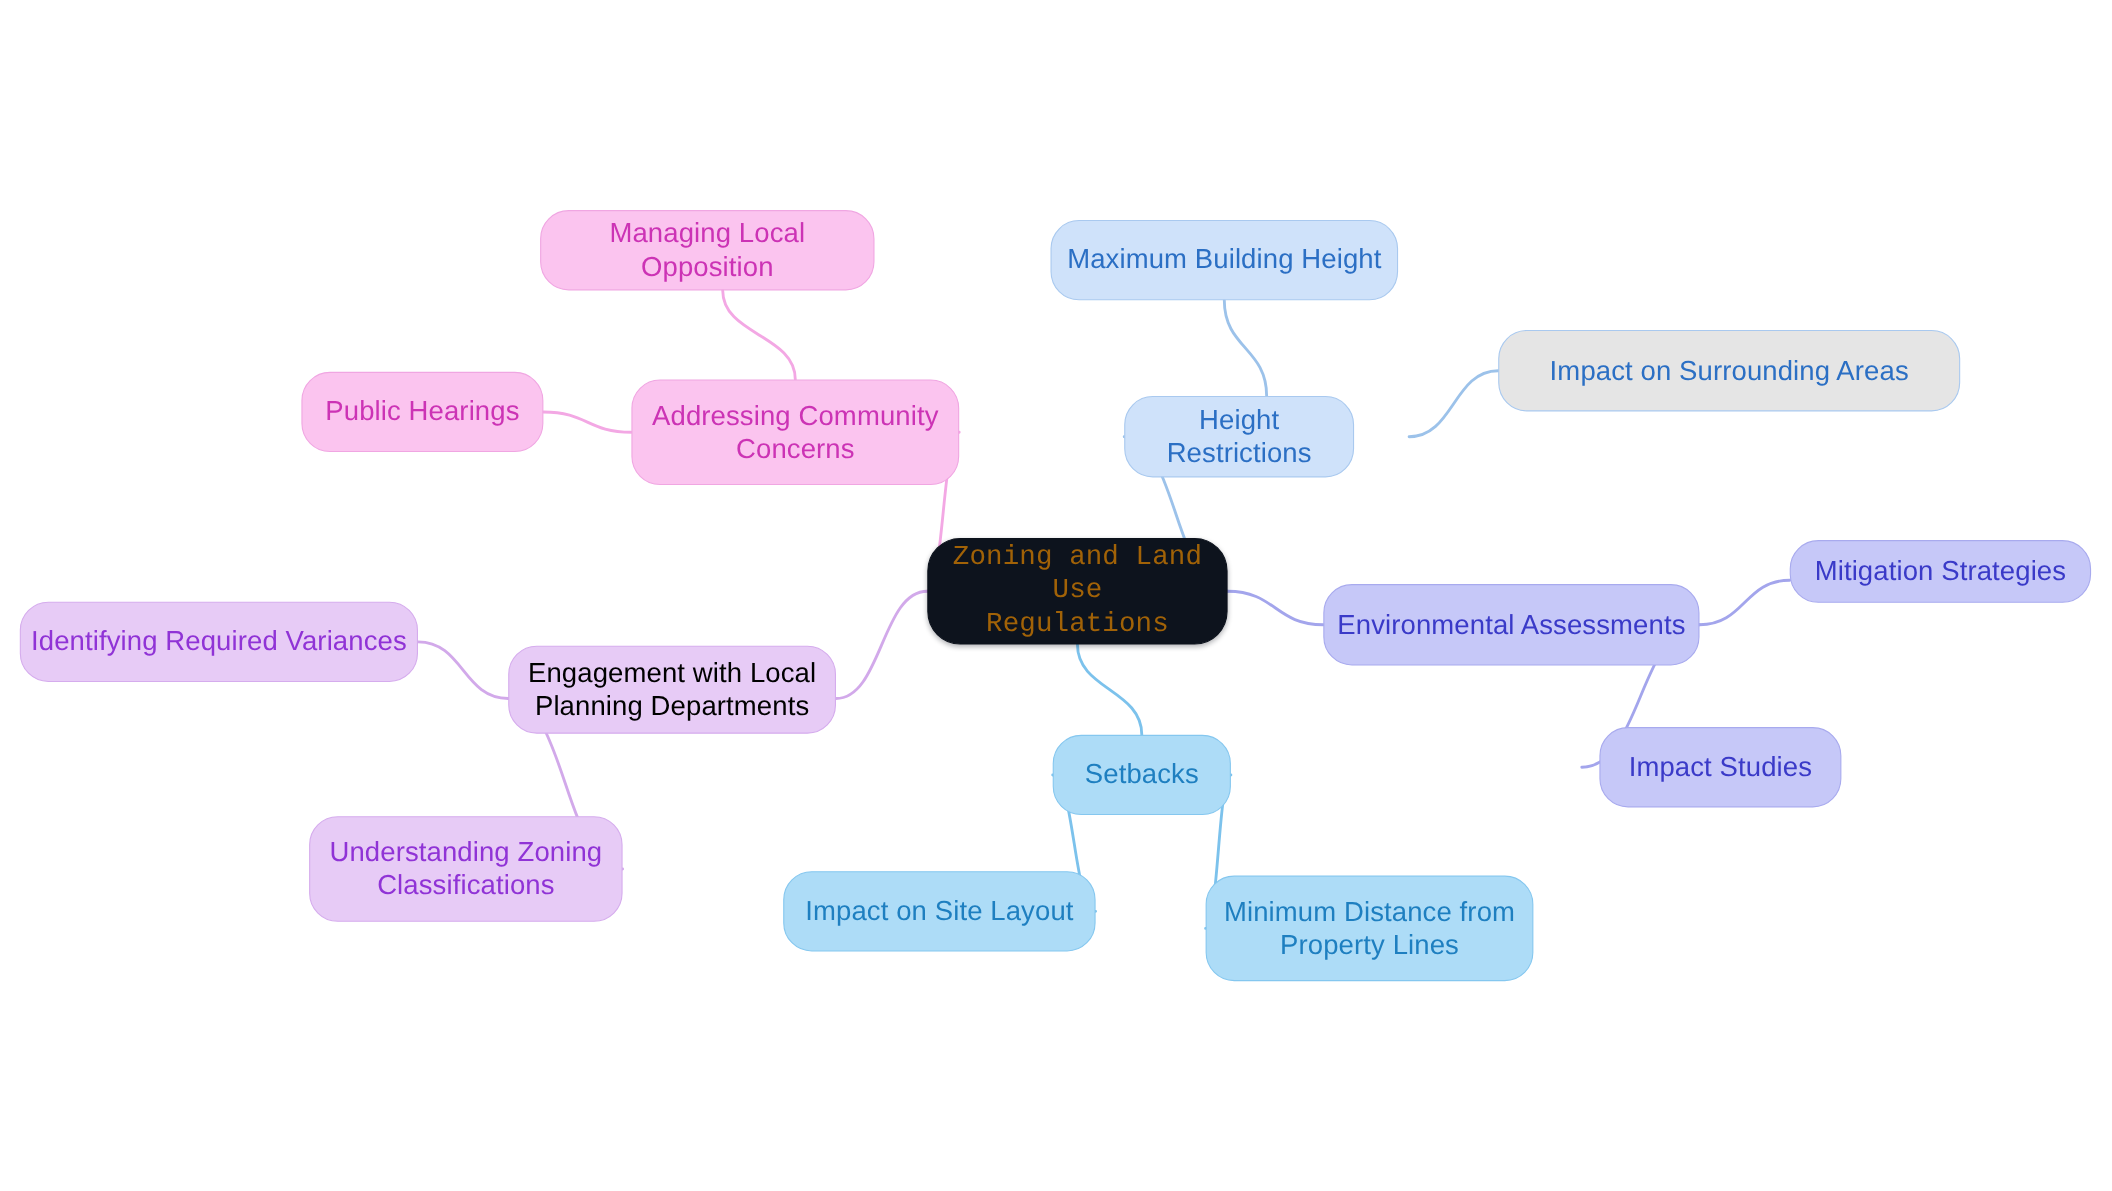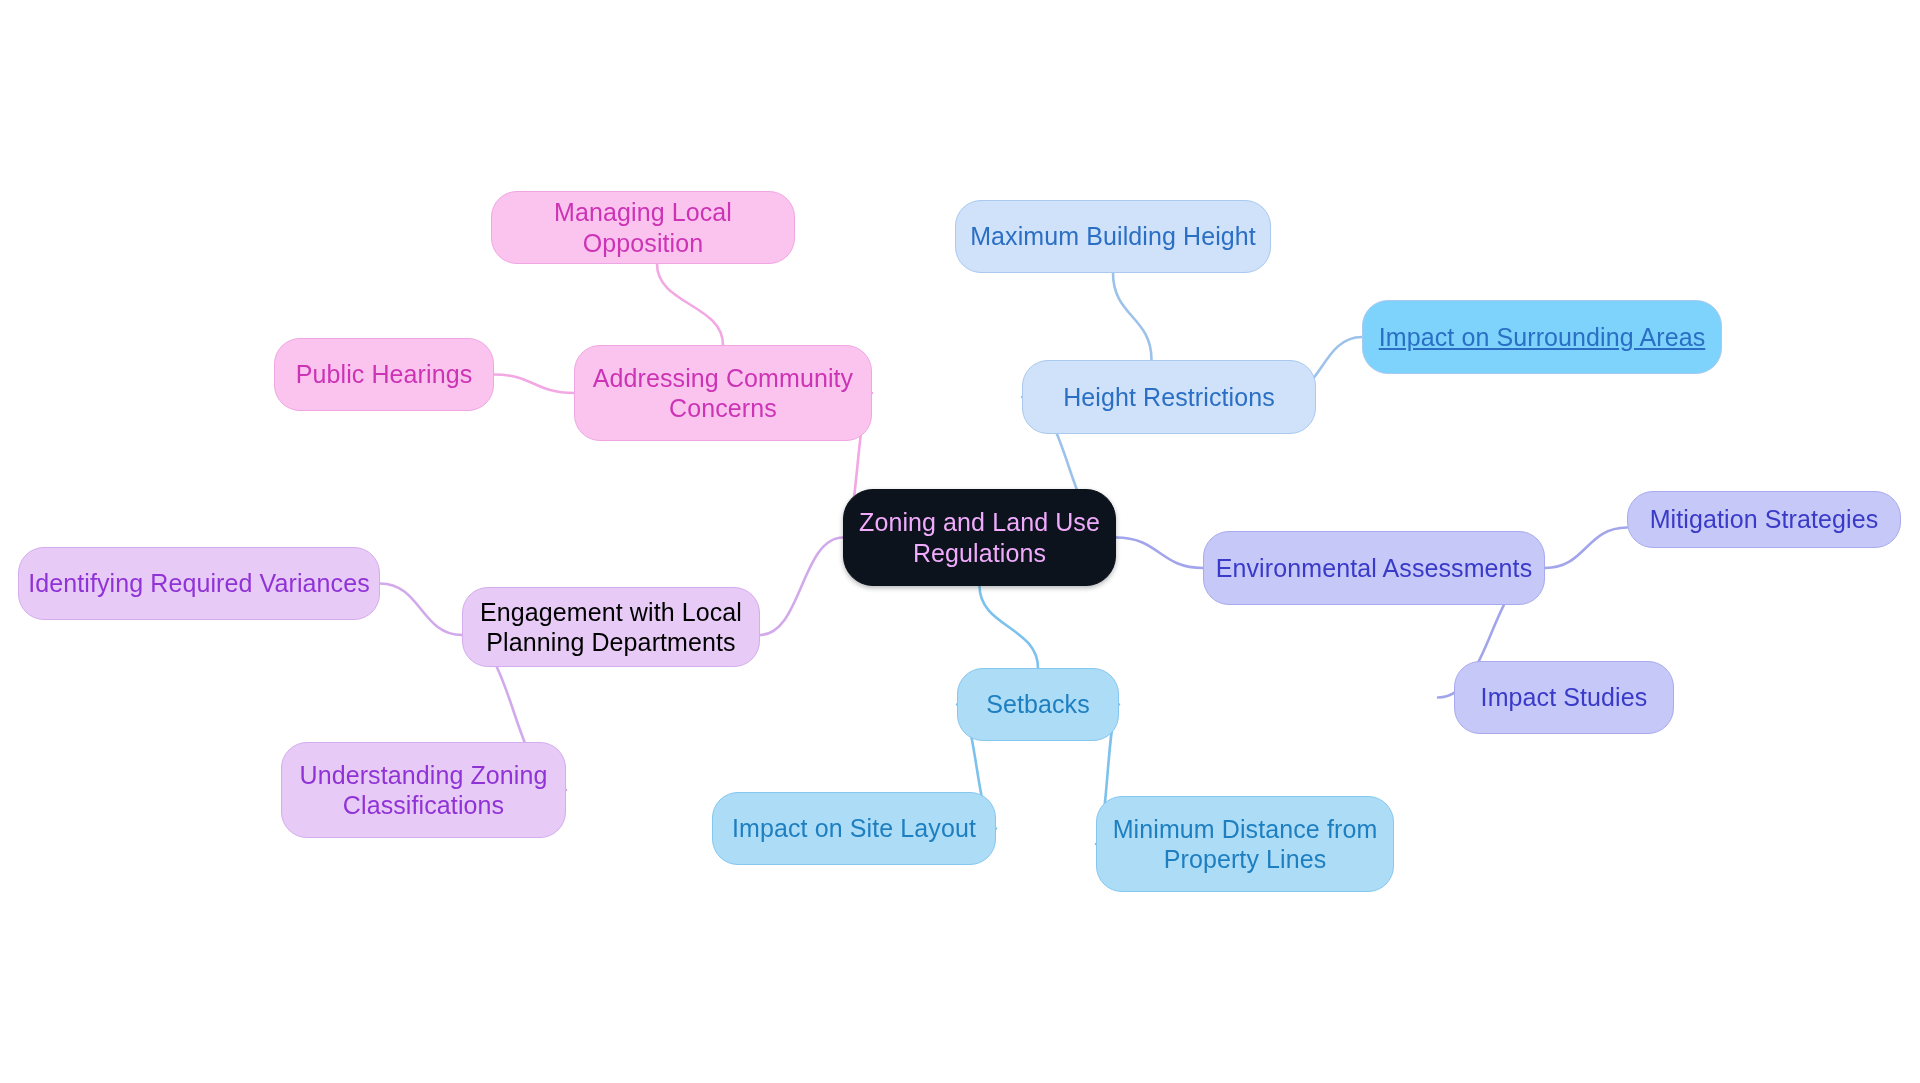--- a/index.html
+++ b/index.html
@@ -35,23 +35,24 @@
     border-width: 1.4px;
     border-style: solid;
     line-height: 1.22;
     white-space: pre-line;
     letter-spacing: 0.1px;
   }
   .node-root {
     border-radius: 30px;
     border: 1px solid #0c121c;
     background: #0d131d;
-    color: #f0abfc;
+    color: #a16207;
     font-size: 25px;
     box-shadow: 0 2px 5px rgba(10,14,22,0.30);
+    font-family: Liberation Mono, monospace;
   }
   .node-branch { font-size: 25px; }
   .node-leaf   { font-size: 25px; }
 </style>
 </head>
 <body>
 
 <div id="mindmap-canvas" style="background: rgb(255, 255, 255);">
   <svg id="edge-layer" viewBox="0 0 1920 1083" xmlns="http://www.w3.org/2000/svg">
       <path d="M 843 537.5 C 857.5 537.5, 857.5 393, 872 393" fill="none" stroke="#f3a8e4" stroke-width="2.6" stroke-linecap="round"></path>
@@ -70,23 +71,23 @@
       <path d="M 462 635 C 421 635, 421 583.5, 380 583.5" fill="none" stroke="#d2a9ea" stroke-width="2.6" stroke-linecap="round"></path>
       <path d="M 462 635 C 514 635, 514 790, 566 790" fill="none" stroke="#d2a9ea" stroke-width="2.6" stroke-linecap="round"></path>
     </svg>
   <div id="node-layer">
       <div class="node node-root" style="left: 843px; top: 489px; width: 273px; height: 97px;">Zoning and Land Use
 Regulations</div>
       <div class="node node-branch" style="left: 574px; top: 345px; width: 298px; height: 96px; background: rgb(251, 196, 239); color: rgb(204, 51, 181); border-color: rgb(240, 166, 226);">Addressing Community
 Concerns</div>
       <div class="node node-leaf" style="left: 491px; top: 191px; width: 304px; height: 73px; background: rgb(251, 196, 239); color: rgb(204, 51, 181); border-color: rgb(240, 166, 226);">Managing Local Opposition</div>
       <div class="node node-leaf" style="left: 274px; top: 338px; width: 220px; height: 73px; background: rgb(251, 196, 239); color: rgb(204, 51, 181); border-color: rgb(240, 166, 226);">Public Hearings</div>
-      <div class="node node-branch" style="left: 1022px; top: 360px; width: 294px; height: 74px; background: rgb(207, 226, 250); color: rgb(43, 111, 196); border-color: rgb(169, 201, 239);">Height Restrictions</div>
+      <div class="node node-branch" style="left: 1022px; top: 360px; width: 209px; height: 74px; background: rgb(207, 226, 250); color: rgb(43, 111, 196); border-color: rgb(169, 201, 239);">Height Restrictions</div>
       <div class="node node-leaf" style="left: 955px; top: 200px; width: 316px; height: 73px; background: rgb(207, 226, 250); color: rgb(43, 111, 196); border-color: rgb(169, 201, 239);">Maximum Building Height</div>
-      <div class="node node-leaf" style="left: 1362px; top: 300px; width: 360px; height: 74px; background: #7dd3fc; color: rgb(43, 111, 196); border-color: rgb(169, 201, 239); text-decoration: underline;">Impact on Surrounding Areas</div>
+      <div class="node node-leaf" style="left: 1362px; top: 300px; width: 420px; height: 74px; background: #e5e5e5; color: rgb(43, 111, 196); border-color: rgb(169, 201, 239);">Impact on Surrounding Areas</div>
       <div class="node node-branch" style="left: 1203px; top: 531px; width: 342px; height: 74px; background: rgb(198, 200, 248); color: rgb(58, 58, 200); border-color: rgb(168, 170, 238);">Environmental Assessments</div>
       <div class="node node-leaf" style="left: 1627px; top: 491px; width: 274px; height: 57px; background: rgb(198, 200, 248); color: rgb(58, 58, 200); border-color: rgb(168, 170, 238);">Mitigation Strategies</div>
       <div class="node node-leaf" style="left: 1438px; top: 661px; width: 220px; height: 73px; background: rgb(198, 200, 248); color: rgb(58, 58, 200); border-color: rgb(168, 170, 238); margin-left: 16px;">Impact Studies</div>
       <div class="node node-branch" style="left: 957px; top: 668px; width: 162px; height: 73px; background: rgb(173, 220, 247); color: rgb(30, 127, 192); border-color: rgb(133, 199, 239);">Setbacks</div>
       <div class="node node-leaf" style="left: 712px; top: 792px; width: 284px; height: 73px; background: rgb(173, 220, 247); color: rgb(30, 127, 192); border-color: rgb(133, 199, 239);">Impact on Site Layout</div>
       <div class="node node-leaf" style="left: 1096px; top: 796px; width: 298px; height: 96px; background: rgb(173, 220, 247); color: rgb(30, 127, 192); border-color: rgb(133, 199, 239);">Minimum Distance from
 Property Lines</div>
       <div class="node node-branch" style="left: 462px; top: 587px; width: 298px; height: 80px; background: rgb(231, 203, 246); color: #000000; border-color: rgb(213, 172, 237);">Engagement with Local
 Planning Departments</div>
       <div class="node node-leaf" style="left: 18px; top: 547px; width: 362px; height: 73px; background: rgb(231, 203, 246); color: rgb(144, 51, 214); border-color: rgb(213, 172, 237);">Identifying Required Variances</div>

